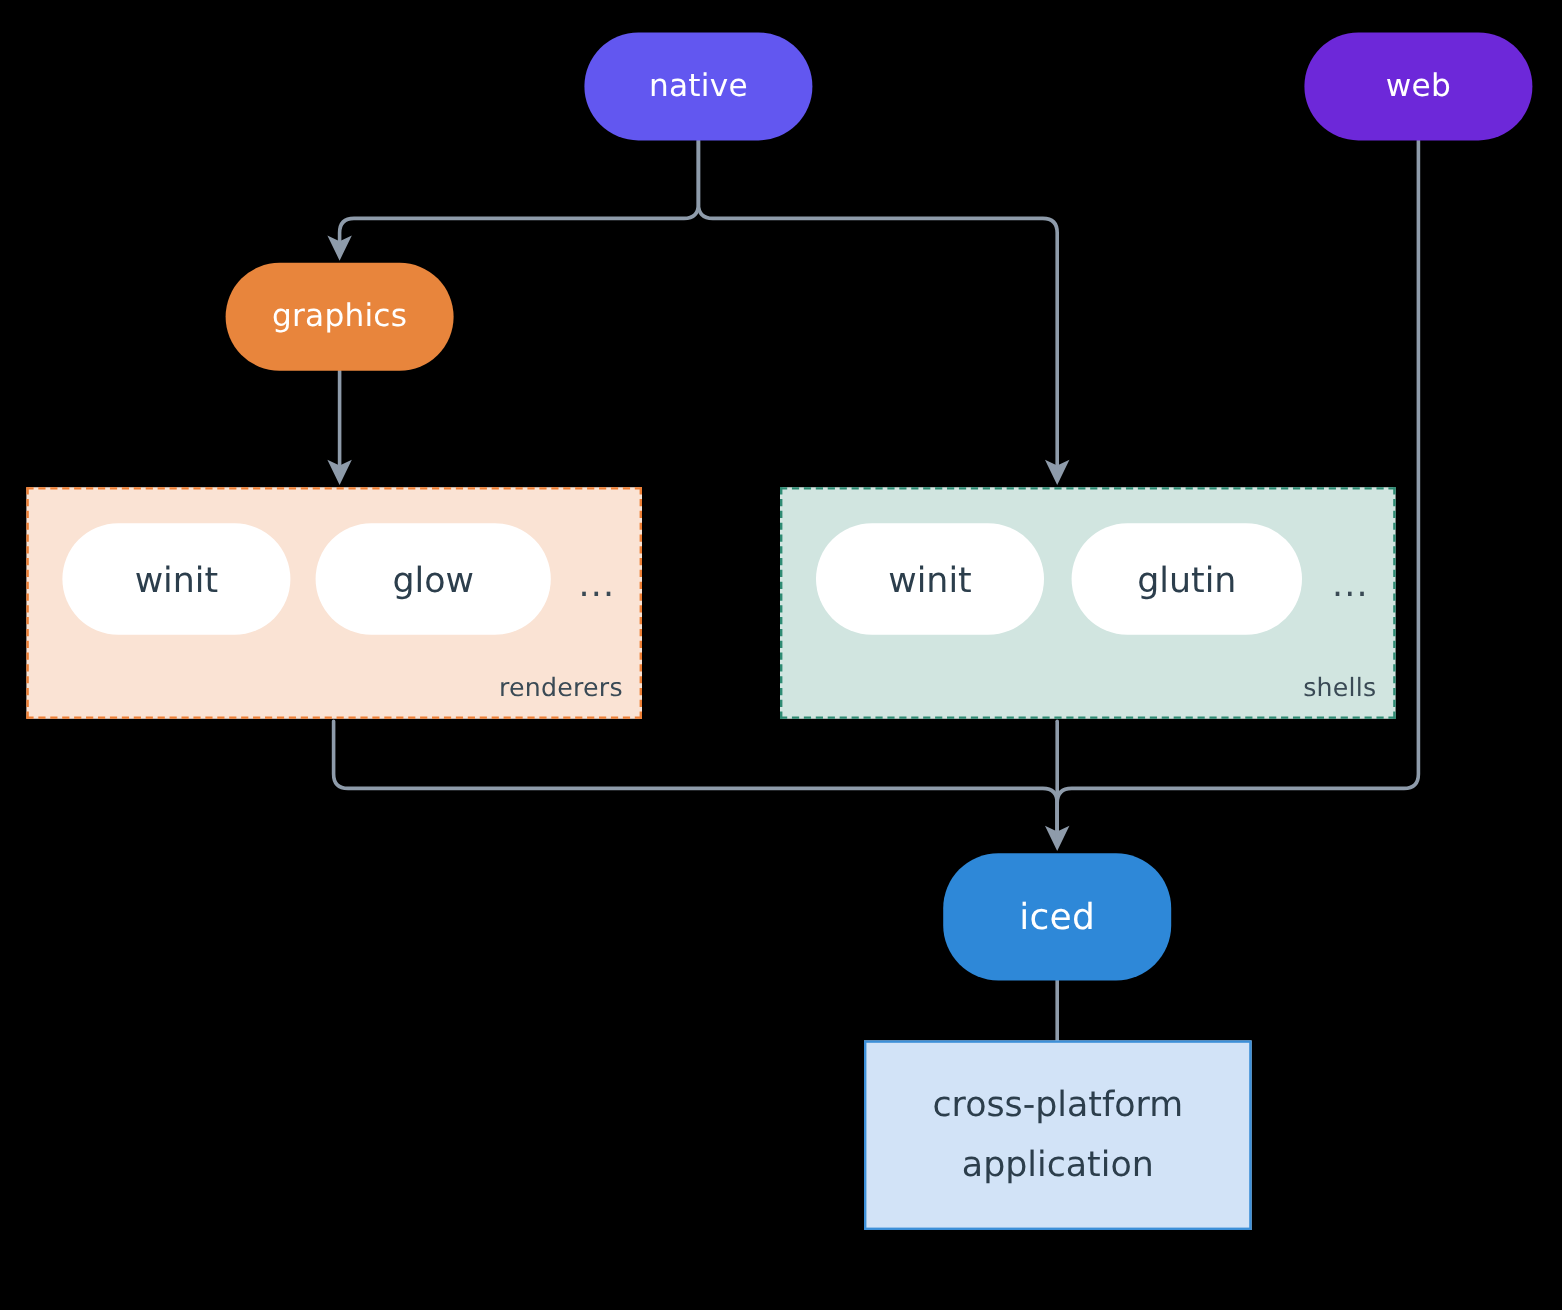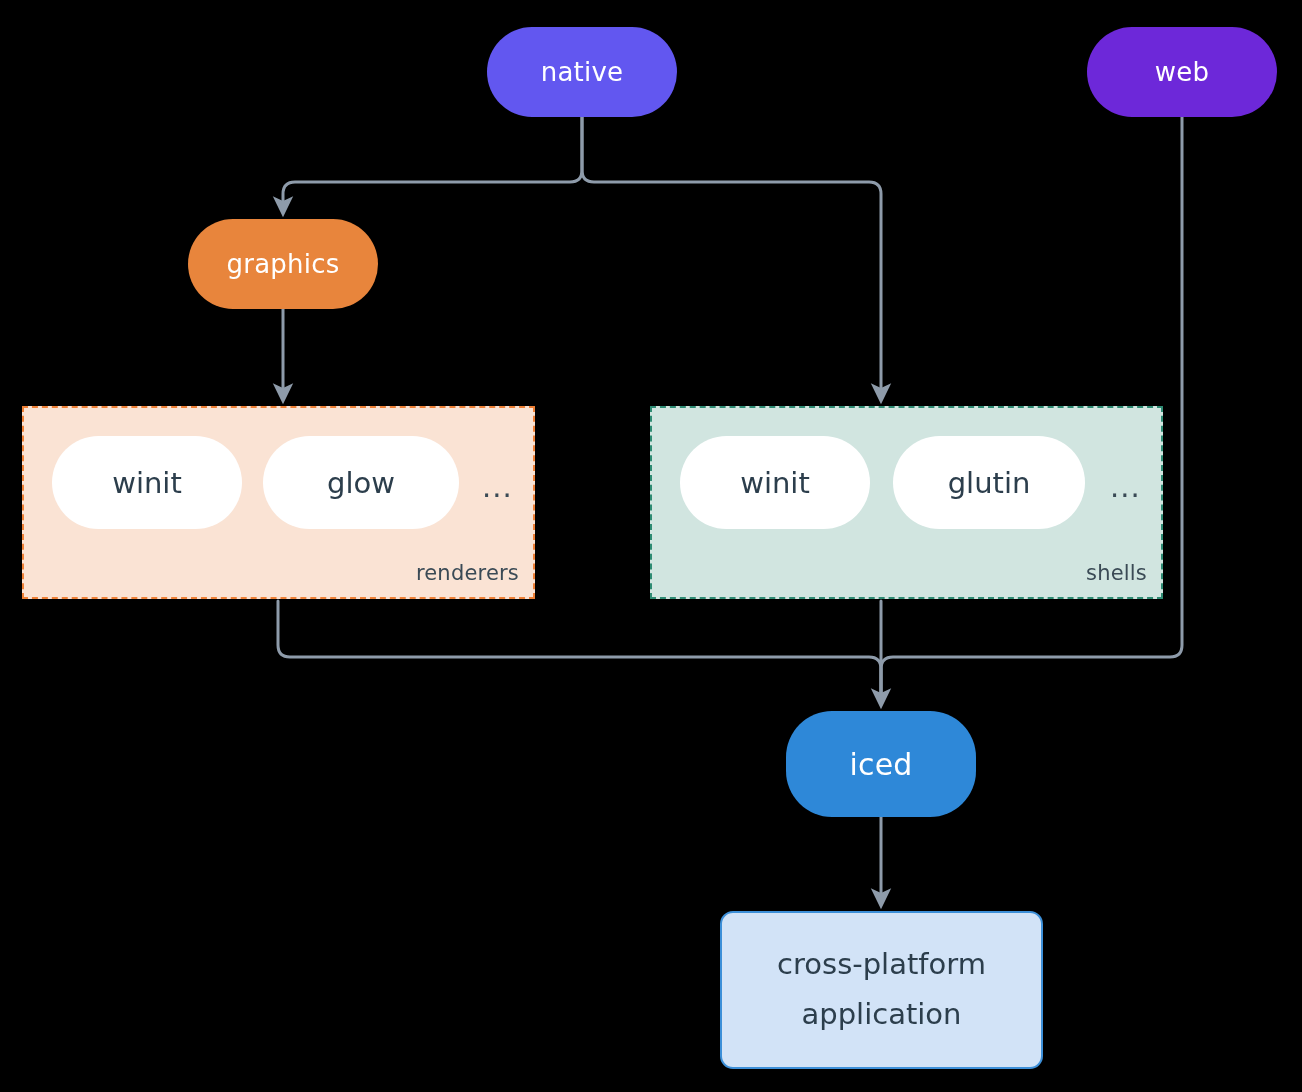--- a/index.html
+++ b/index.html
@@ -51,24 +51,24 @@
     left: 188px;  top: 219px; width: 190px;  height: 90px;
     background: #E8853C;
   }
   .node-iced {
     left: 786px;  top: 711px; width: 190px;  height: 106px;
     background: #2E88D8;
     font-size: 30px;
   }
   
   .node-app {
-    left: 720px;  top: 911px; width: 323px; height: 158px;
+    left: 720px;  top: 867px; width: 323px; height: 158px;
     background: #D2E3F7;
     border: 2px solid #3C8FD8;
-    border-radius: 13px;
+    border-radius: 0;
     color: #2C3E4C;
     font-size: 29px;
     line-height: 1.72;
     flex-direction: column;
   }
   .node-app span { display: block; }
 
   
   .cluster {
     position: absolute;

